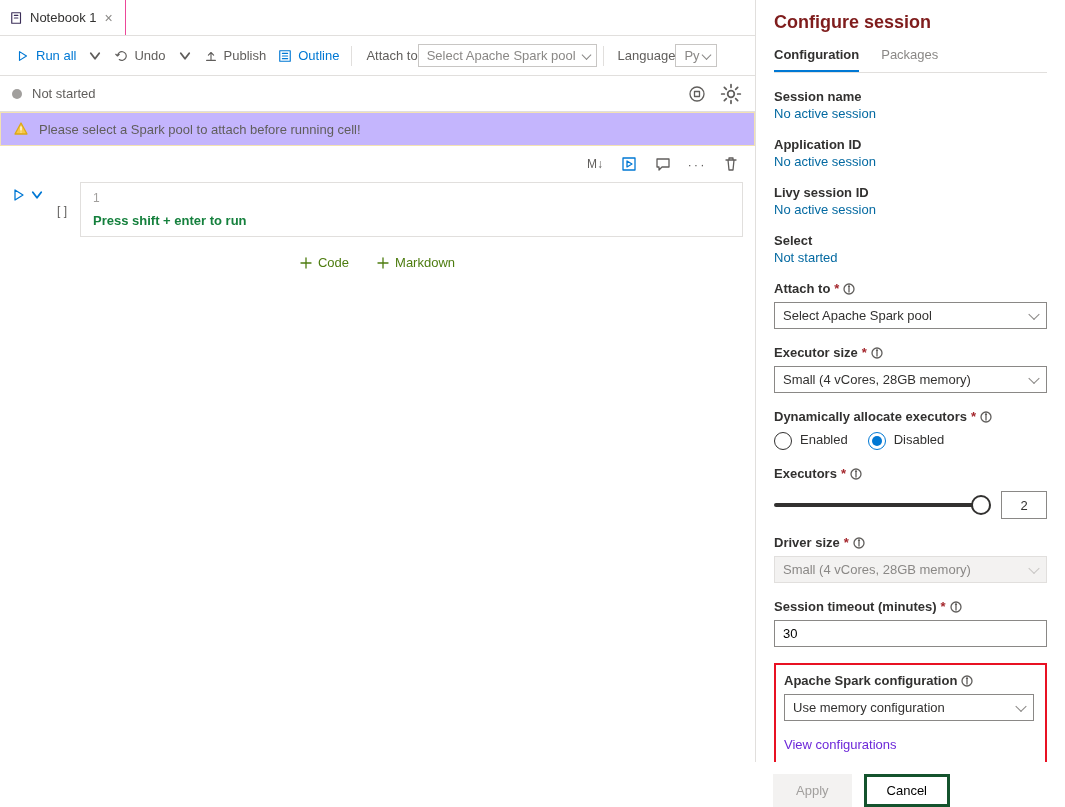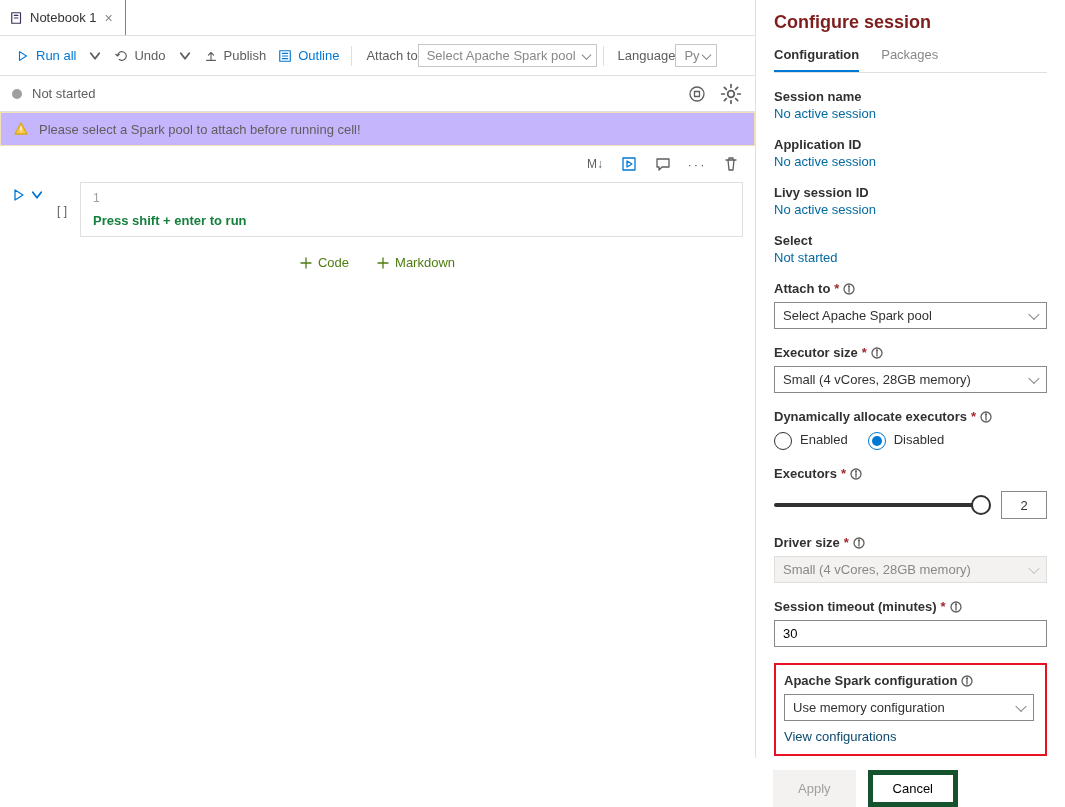--- a/index.html
+++ b/index.html
@@ -75,24 +75,24 @@
 .rdot.sel::after { content:""; width:10px; height:10px; background:#0078d4; border-radius:50%; }
 
 .slider-row { display:flex; align-items:center; gap:12px; margin-top:10px; }
 .slider { flex:1; height:4px; background:#323130; position:relative; border-radius:2px; }
 .slider::after { content:""; position:absolute; right:-2px; top:50%; width:16px; height:16px; border:2px solid #323130; background:#fff; border-radius:50%; transform:translateY(-50%); }
 .numbox { width:46px; height:28px; border:1px solid #8a8886; display:flex; align-items:center; justify-content:center; font-size:13px; }
 
 .pinput { width:100%; border:1px solid #8a8886; padding:5px 8px; font-size:13px; margin-top:6px; }
 
 .highlight-box { border:2px solid #e81123; padding:8px 8px 10px 8px; margin-top:4px; }
-.link { color:#0c4a6e; font-size:13px; cursor:pointer; margin-top:8px; display:inline-block; }
+.link { color:#6d28d9; font-size:13px; cursor:pointer; margin-top:16px; display:inline-block; }
 
 .footer { position:absolute; bottom:0; right:0; width:310px; padding:12px 18px 0 18px; display:flex; gap:12px; background:#fff; }
-.btn { padding:6px 20px; font-size:13px; border:5px solid #14532d; background:#fff; cursor:pointer; }
+.btn { padding:6px 20px; font-size:13px; border:3px solid #14532d; background:#fff; cursor:pointer; }
 .btn.disabled { background:#f3f2f1; color:#a19f9d; border-color:#f3f2f1; }
 
 svg { stroke: currentColor; fill: none; stroke-width: 1.3; stroke-linecap: round; stroke-linejoin: round; }
 </style>
 </head>
 <body>
 
 <div class="main">
 
   <div class="tabbar">

